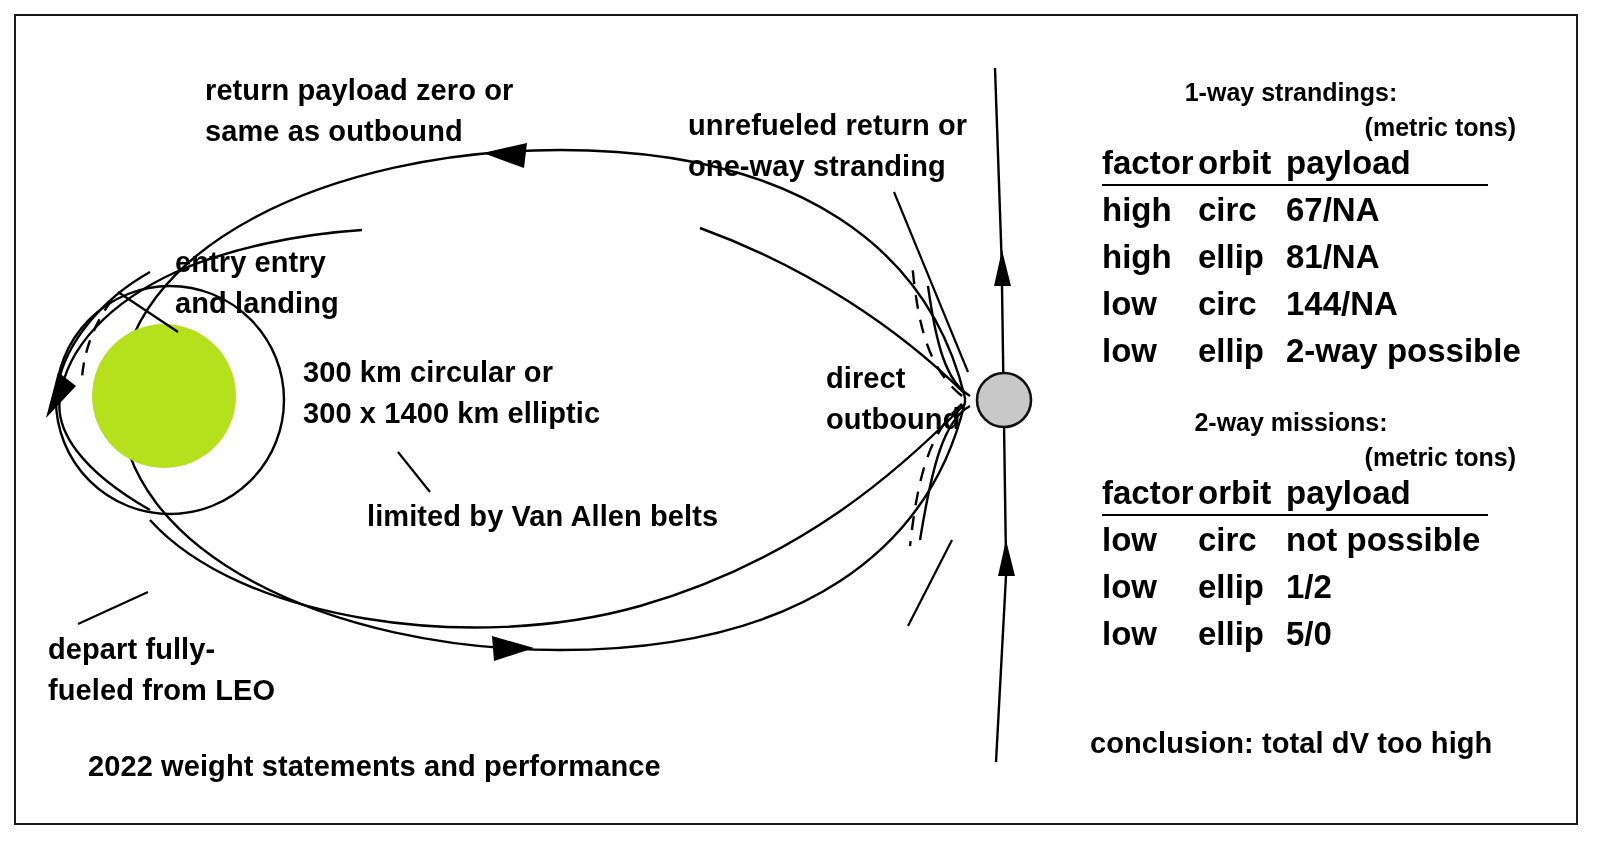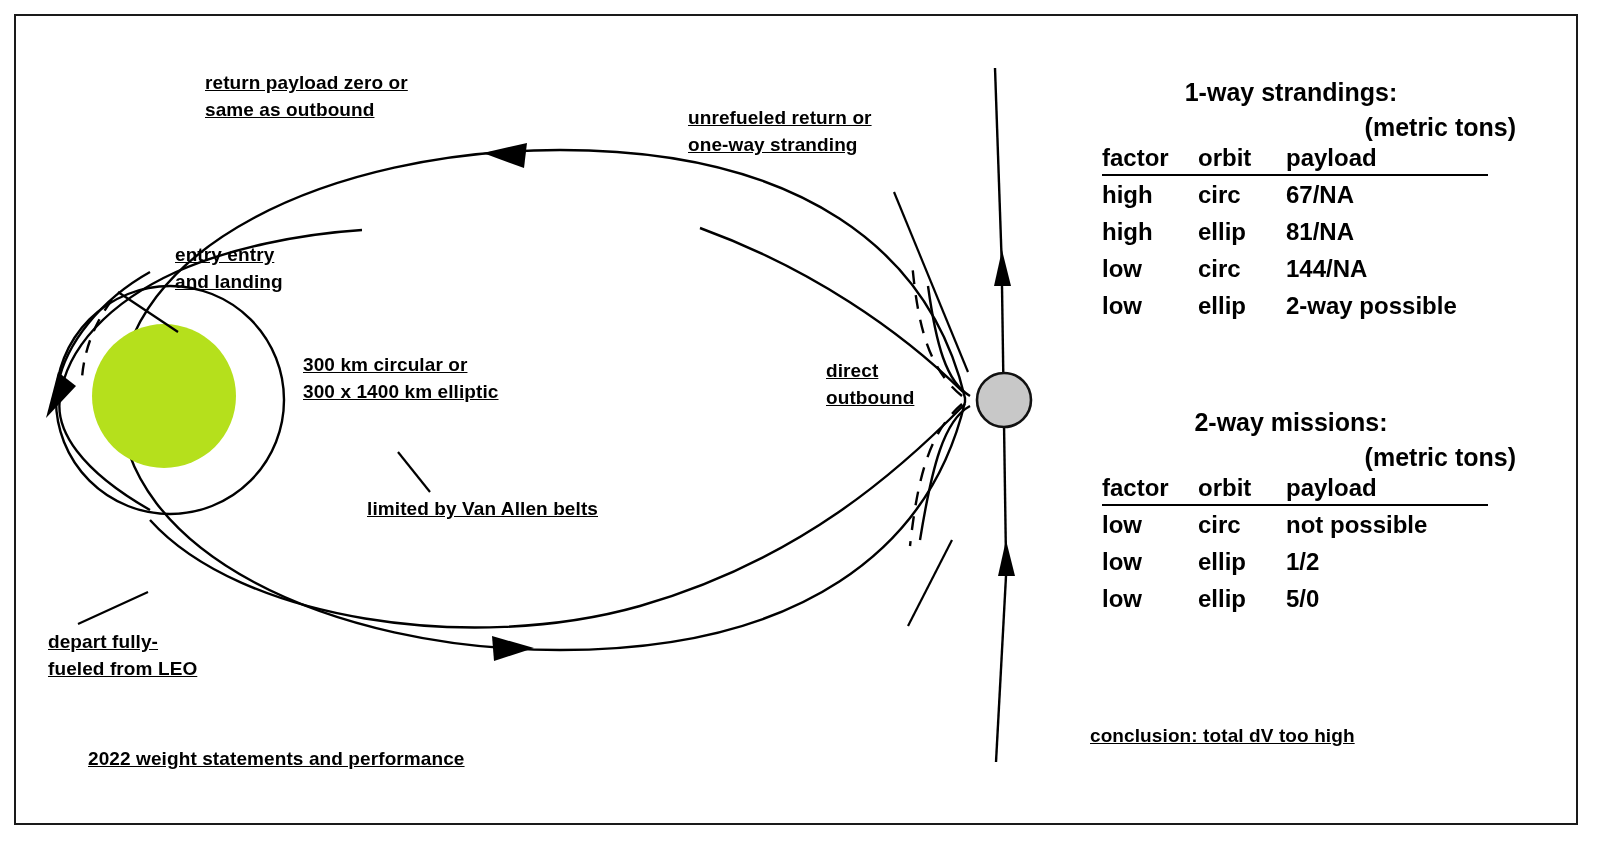--- a/index.html
+++ b/index.html
@@ -32,25 +32,24 @@
     position: absolute;
     left: 0;
     top: 0;
     width: 1600px;
     height: 853px;
   }
   .lbl {
     position: absolute;
     color: #000000;
     font-weight: bold;
-    font-size: 19px;
+    font-size: 29px;
     line-height: 1.42;
     white-space: pre;
     letter-spacing: 0.1px;
-    text-decoration: underline;
   }
   
   #lbl-return       { left: 205px; top: 70px; }
   #lbl-direct-entry { left: 175px; top: 242px; }
   #lbl-orbit-alt    { left: 303px; top: 352px; }
   #lbl-van-allen    { left: 367px; top: 496px; }
   #lbl-depart       { left: 48px;  top: 629px; }
   #lbl-footer       { left: 88px;  top: 746px; }
   #lbl-unrefueled   { left: 688px; top: 105px; }
   #lbl-direct-land  { left: 826px; top: 358px; }
@@ -74,21 +73,21 @@
   }
   .panel-units {
     text-align: right;
     padding-right: 6px;
     margin-bottom: 2px;
     white-space: pre;
   }
   table.tbl {
     border-collapse: collapse;
     font-weight: bold;
-    font-size: 24px;
+    font-size: 33px;
     color: #000000;
     width: 386px;
     table-layout: fixed;
   }
   table.tbl th {
     text-align: left;
     font-weight: bold;
     border-bottom: 2px solid #000000;
     padding: 0 0 2px 0;
     white-space: pre;

